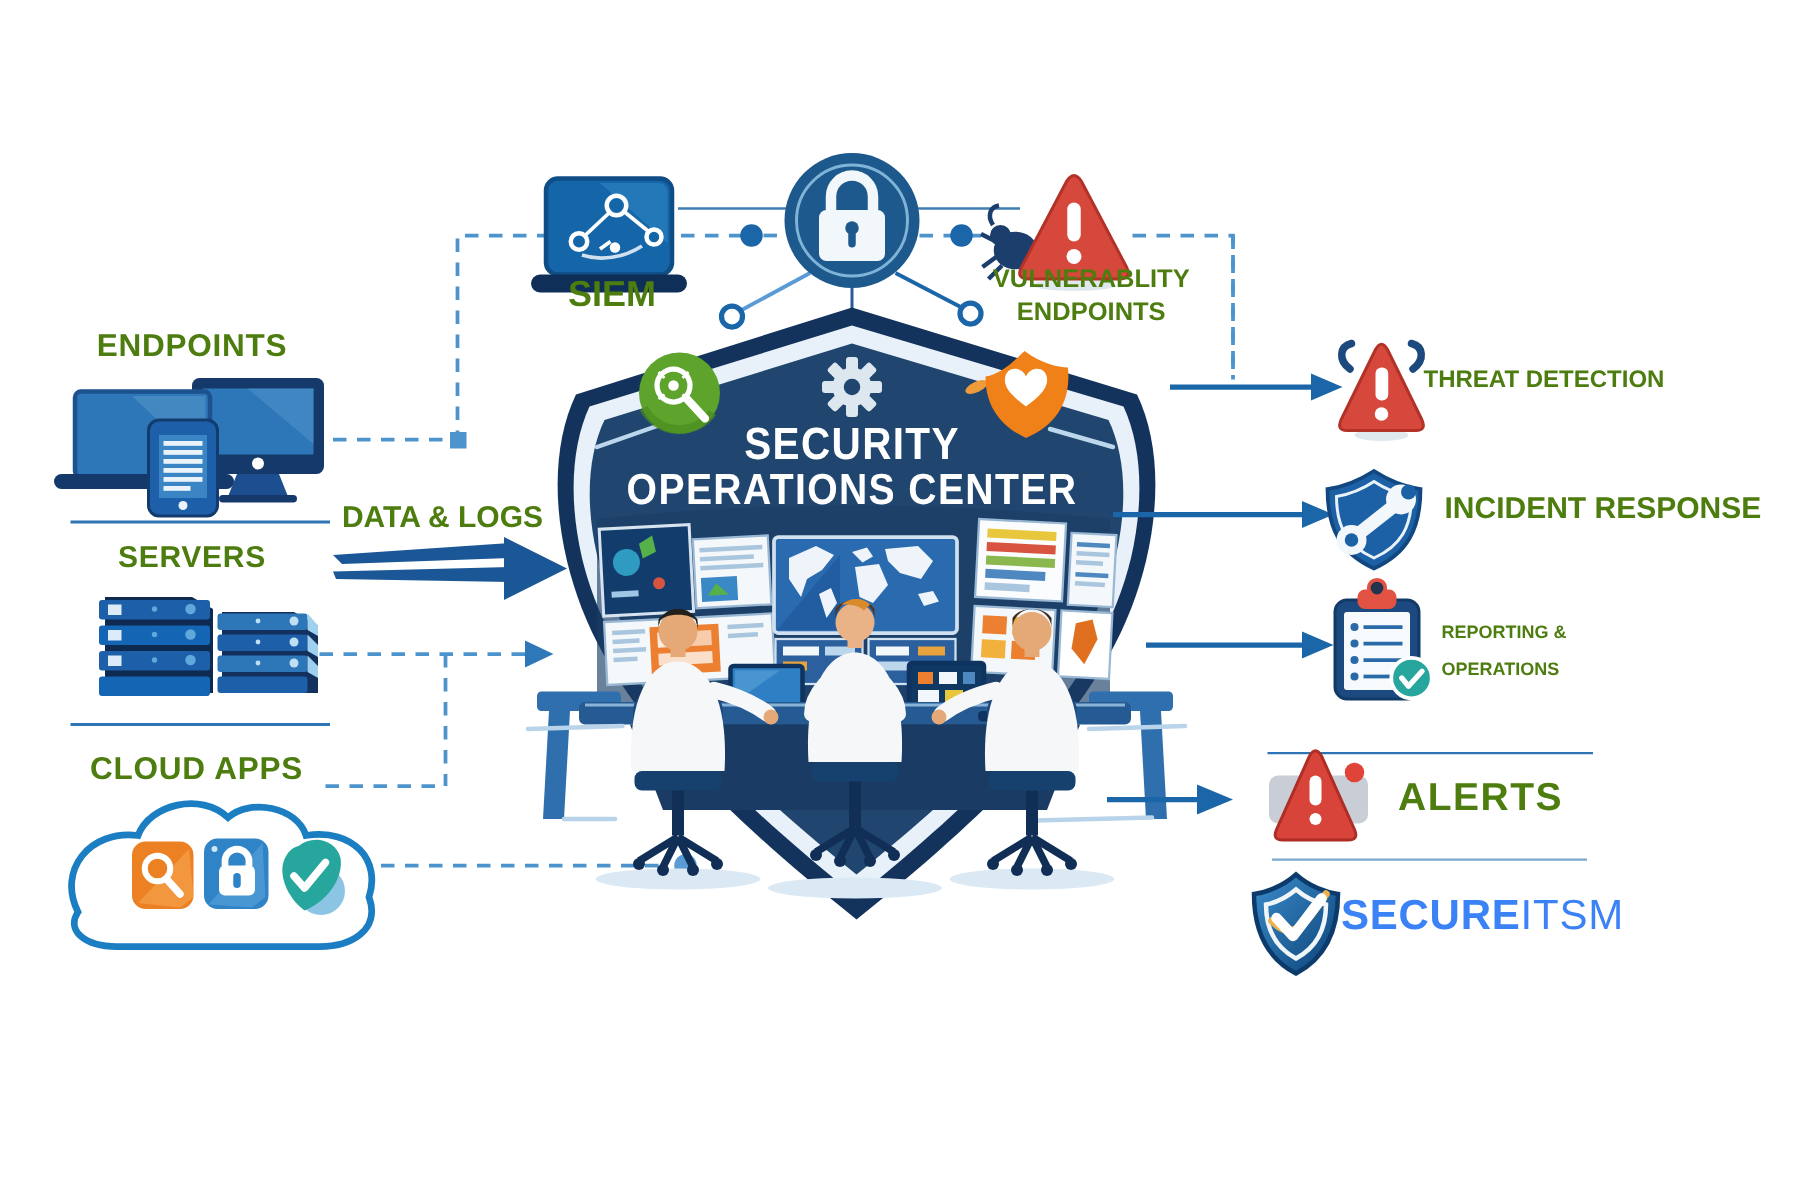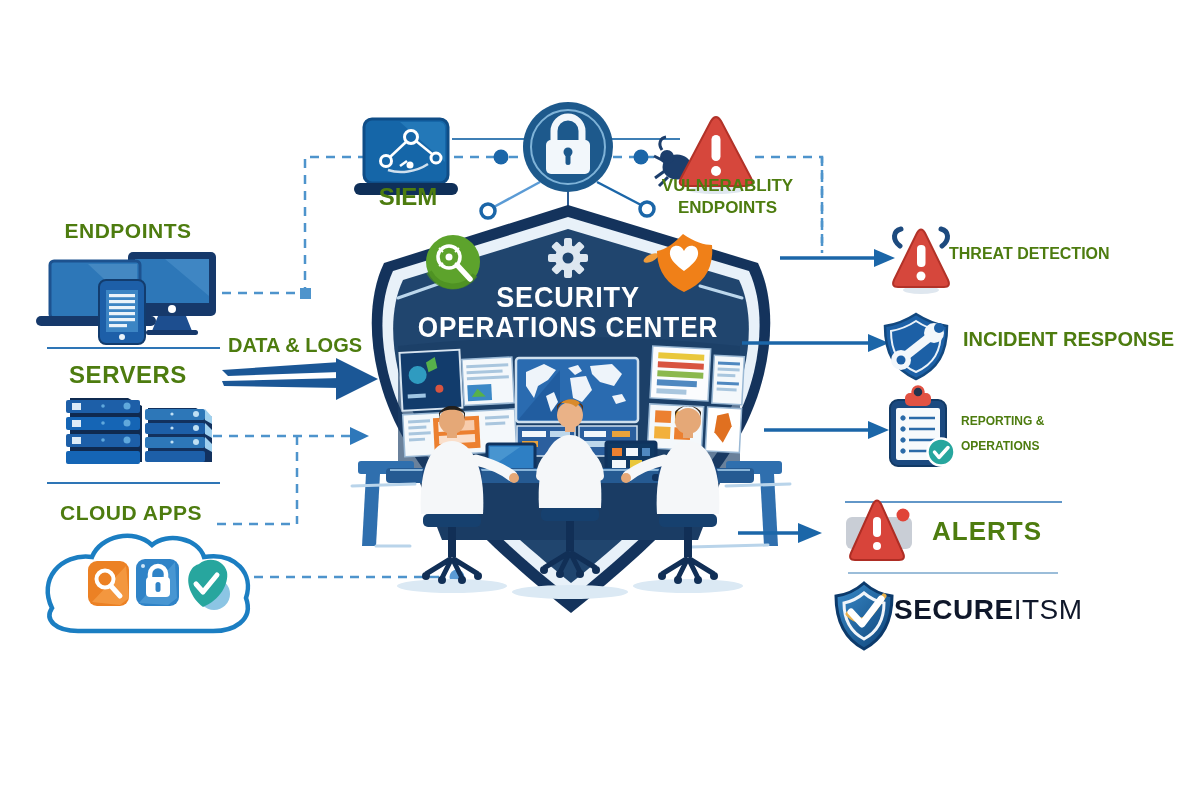--- a/index.html
+++ b/index.html
@@ -2,36 +2,36 @@
 <html><head>
 <meta charset="utf-8">
 <style>
   html,body{margin:0;padding:0;background:#fff;}
   #canvas{position:relative;width:1200px;height:800px;background:#ffffff;overflow:hidden;
           font-family:"Liberation Sans",sans-serif;}
   #art{position:absolute;left:0;top:0;}
   .lbl{position:absolute;font-weight:bold;color:#4d7c0f;white-space:nowrap;}
   .ctr{text-align:center;}
   #lbl-endpoints{left:38px;top:219px;width:180px;font-size:21px;letter-spacing:.5px;}
-  #lbl-servers{left:38px;top:361px;width:180px;font-size:24px;letter-spacing:.5px;}
+  #lbl-servers{left:38px;top:361px;width:180px;font-size:20px;letter-spacing:.5px;}
   #lbl-cloudapps{left:26px;top:501px;width:210px;font-size:21px;letter-spacing:.5px;}
   #lbl-datalogs{left:220px;top:334px;width:150px;font-size:20px;}
   #lbl-siem{left:366px;top:183px;width:84px;font-size:24px;}
   #lbl-vuln{left:650px;top:175px;width:155px;font-size:17px;line-height:22px;}
   #lbl-vuln span{display:block;}
   .soc-title{position:absolute;color:#ffffff;font-weight:bold;text-align:center;
              transform:scaleX(.9);letter-spacing:1px;}
   #lbl-soc1{left:408px;top:280px;width:320px;font-size:30px;}
   #lbl-soc2{left:388px;top:311px;width:360px;font-size:29px;}
   #lbl-threat{left:949px;top:245px;font-size:16px;}
   #lbl-incident{left:963px;top:328px;font-size:20px;}
   #lbl-reporting{left:961px;top:409px;font-size:12px;line-height:25px;}
   #lbl-reporting span{display:block;}
   #lbl-alerts{left:932px;top:516px;font-size:26px;letter-spacing:1px;}
-  #lbl-brand{left:894px;top:594px;font-size:28px;color:#0f172a;letter-spacing:.5px;}
+  #lbl-brand{left:894px;top:594px;font-size:28px;color:#3b82f6;letter-spacing:.5px;}
   #lbl-brand .b{font-weight:bold;}
   #lbl-brand .r{font-weight:normal;}
 </style>
 </head>
 <body>
 
 <div id="canvas">
 
 <svg id="art" width="1200" height="800" viewBox="0 0 1200 800">
   <defs>

